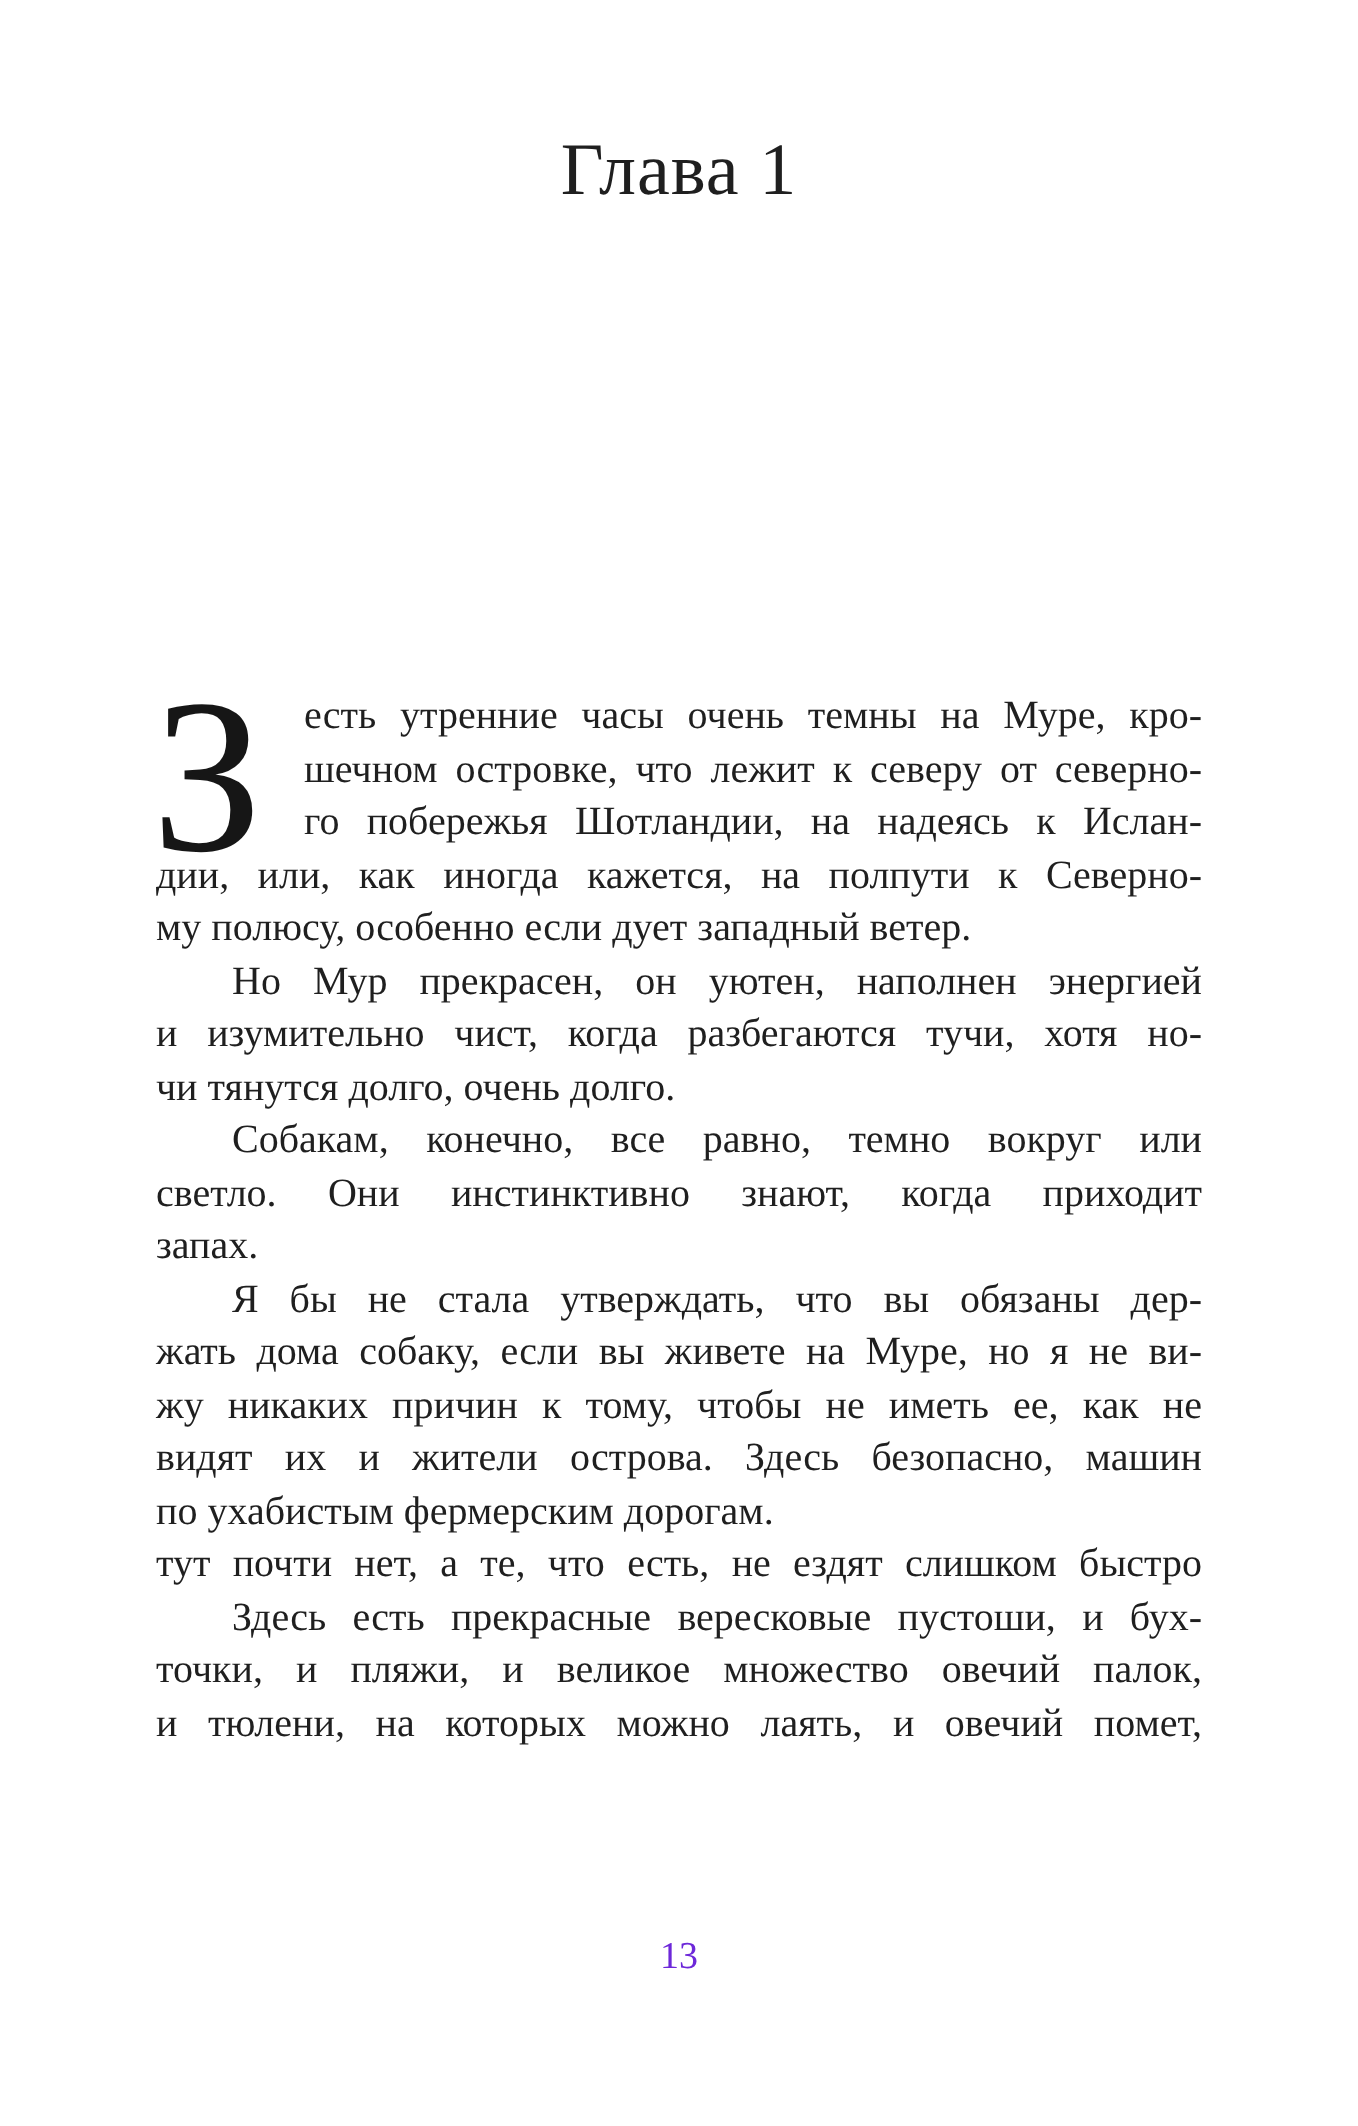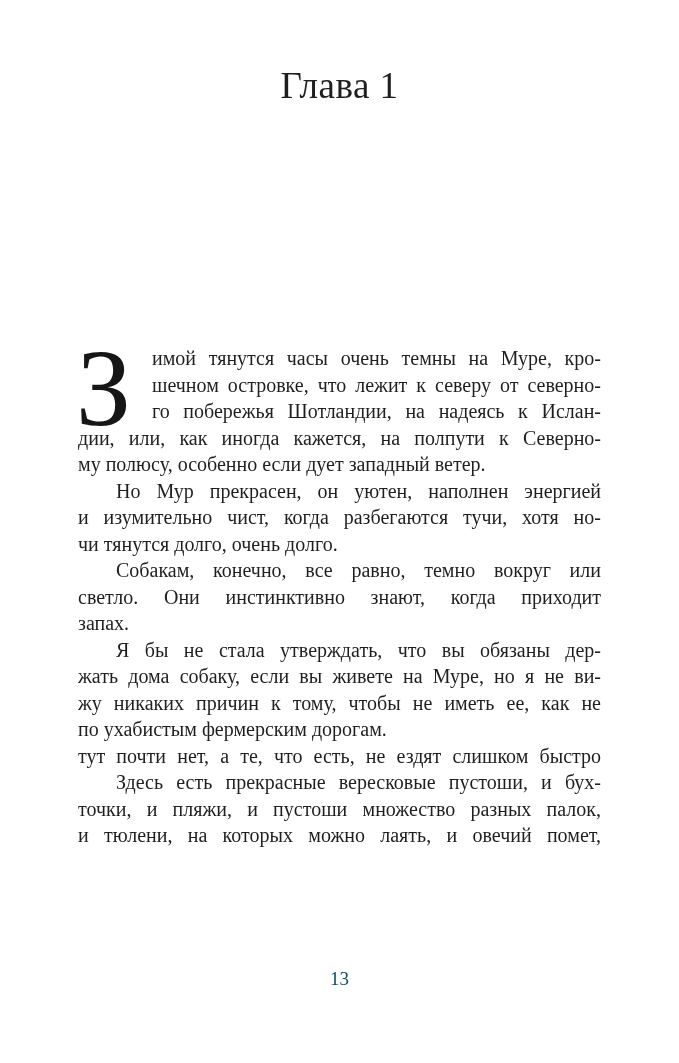--- a/index.html
+++ b/index.html
@@ -66,38 +66,38 @@
     text-align-last: left;
   }
   .page-number {
     position: absolute;
     top: 966px;
     left: 0;
     width: 100%;
     text-align: center;
     font-size: 19px;
     line-height: 26px;
-    color: #0c4a6e;
+    color: #6d28d9;
     font-feature-settings: "onum";
   }
 </style>
 </head>
 <body>
 
 <div class="book-page">
 
   <h1 class="chapter-heading">Глава 1</h1>
 
   <div class="text-block">
 
     <div class="paragraph">
       <span class="dropcap-box">
           <span class="dropcap-glyph">З</span>
         </span>
-      <div class="line">имой тянутся часы очень темны на Муре, кро-</div>
+      <div class="line">есть утренние часы очень темны на Муре, кро-</div>
       <div class="line">шечном островке, что лежит к северу от северно-</div>
       <div class="line">го побережья Шотландии, на надеясь к Ислан-</div>
       <div class="line">дии, или, как иногда кажется, на полпути к Северно-</div>
       <div class="line last">му полюсу, особенно если дует западный ветер.</div>
     </div>
 
     <div class="paragraph">
       <div class="line indent">Но Мур прекрасен, он уютен, наполнен энергией</div>
       <div class="line">и изумительно чист, когда разбегаются тучи, хотя но-</div>
       <div class="line last">чи тянутся долго, очень долго.</div>
@@ -106,27 +106,28 @@
     <div class="paragraph">
       <div class="line indent">Собакам, конечно, все равно, темно вокруг или</div>
       <div class="line">светло. Они инстинктивно знают, когда приходит</div>
       <div class="line last">запах.</div>
     </div>
 
     <div class="paragraph">
       <div class="line indent">Я бы не стала утверждать, что вы обязаны дер-</div>
       <div class="line">жать дома собаку, если вы живете на Муре, но я не ви-</div>
       <div class="line">жу никаких причин к тому, чтобы не иметь ее, как не</div>
+      <div class="line">видят их и жители острова. Здесь безопасно, машин</div>
       <div class="line last">по ухабистым фермерским дорогам.</div>
       <div class="line">тут почти нет, а те, что есть, не ездят слишком быстро</div>
     </div>
 
     <div class="paragraph">
       <div class="line indent">Здесь есть прекрасные вересковые пустоши, и бух-</div>
-      <div class="line">точки, и пляжи, и пустоши множество разных палок,</div>
+      <div class="line">точки, и пляжи, и великое множество овечий палок,</div>
       <div class="line">и тюлени, на которых можно лаять, и овечий помет,</div>
     </div>
 
   </div>
 
   <div class="page-number">13</div>
 
 </div>
 
 </body></html>

